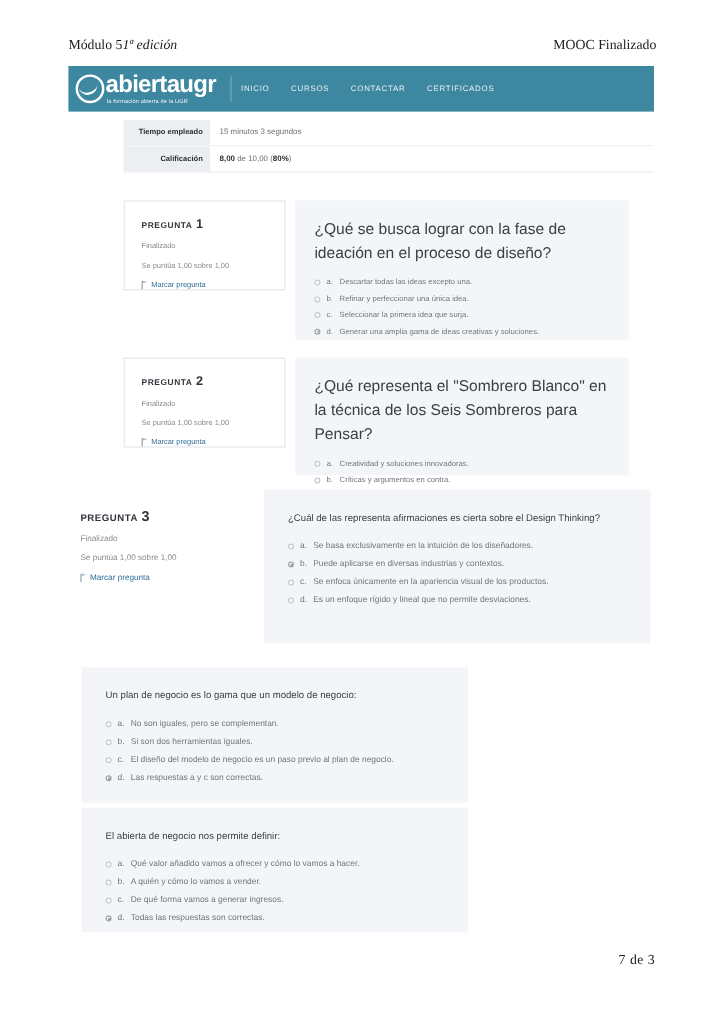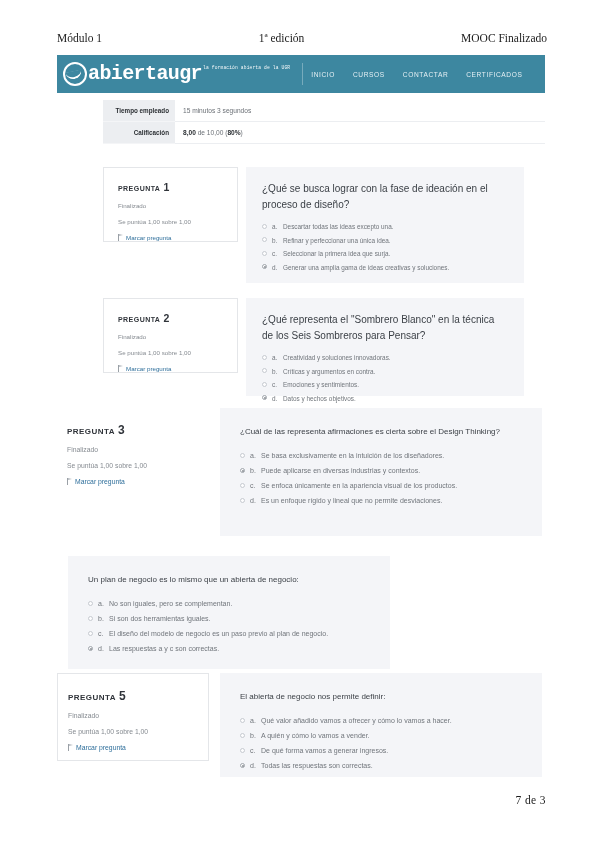--- a/index.html
+++ b/index.html
@@ -24,21 +24,21 @@
     height: 18px;
     display: flex;
     align-items: baseline;
     font-family: "Liberation Serif", serif;
     font-size: 11.5px;
     color: #1b1b1b;
   }
   .page-head .ph-left { flex: 0 0 auto; }
   .page-head .ph-center {
     flex: 1 1 auto;
-    text-align: center;
+    font-style: italic;
   }
   .page-head .ph-right { flex: 0 0 auto; }
 
   .page-foot {
     position: absolute;
     bottom: 42px;
     right: 53px;
     font-family: "Liberation Serif", serif;
     font-size: 11.5px;
     color: #1b1b1b;
@@ -75,21 +75,21 @@
   }
   .logo-mark::after {
     content: "";
     position: absolute;
     left: 1px; top: 7px;
     width: 16px; height: 6px;
     border-bottom: 2.6px solid #ffffff;
     border-radius: 0 0 10px 10px;
     transform: rotate(-12deg);
   }
-  .logo-text-block { display: flex; flex-direction: row; line-height: 1; font-family: Liberation Mono, monospace; }
+  .logo-text-block { display: flex; flex-direction: column; line-height: 1; }
   .logo-word {
     font-size: 20px;
     font-weight: bold;
     color: #ffffff;
     letter-spacing: -0.6px;
   }
   .logo-tag {
     font-size: 4.6px;
     color: #ffffff;
     letter-spacing: .15px;
@@ -197,21 +197,21 @@
     color: #2f6f9b;
     text-decoration: none;
   }
 
   .qbody {
     background: #f4f5f8;
     box-sizing: border-box;
     padding: 14px 16px 13px 16px;
   }
   .q-text {
-    font-size: 10px;
+    font-size: 13px;
     color: #3a3f45;
     line-height: 1.55;
     margin-bottom: 11px;
     max-width: 260px;
   }
   .q-opts { display: flex; flex-direction: column; gap: 6.5px; }
   .q-opt {
     display: flex;
     align-items: flex-start;
     font-size: 6.4px;
@@ -241,21 +241,21 @@
     flex: 0 0 auto;
     width: 11px;
     color: #70757b;
   }
   .opt-text { flex: 1 1 auto; }
 </style>
 </head>
 <body>
 
 <div class="page-head">
-  <span class="ph-left">Módulo 1</span>
+  <span class="ph-left">Módulo 5</span>
   <span class="ph-center">1ª edición</span>
   <span class="ph-right">MOOC Finalizado</span>
 </div>
 
 <div class="sitebar">
   <div class="logo-wrap">
     <span class="logo-mark"></span>
     <span class="logo-text-block">
       <span class="logo-word">abiertaugr</span>
       <span class="logo-tag">la formación abierta de la UGR</span>
@@ -387,21 +387,21 @@
           <span class="radio"></span>
           <span class="opt-letter">d.</span>
           <span class="opt-text">Es un enfoque rígido y lineal que no permite desviaciones.</span>
         </label>
     </div>
   </div>
 </div>
 
 <div class="qblock" style="top:556px; left:57px;">
   <div class="qbody" style="width:322px; height:113px; margin-left:11px; padding:18px 18px 16px 20px;">
-    <div class="q-text" style="font-size:8px; max-width:290px; margin-bottom:14px;">Un plan de negocio es lo mismo que un abierta de negocio:</div>
+    <div class="q-text" style="font-size:8px; max-width:290px; margin-bottom:14px;">Un plan de negocio es lo gama que un modelo de negocio:</div>
     <div class="q-opts" style="gap:8px;">
       <label class="q-opt" style="font-size:7px;">
           <span class="radio"></span>
           <span class="opt-letter">a.</span>
           <span class="opt-text">No son iguales, pero se complementan.</span>
         </label>
       <label class="q-opt" style="font-size:7px;">
           <span class="radio"></span>
           <span class="opt-letter">b.</span>
           <span class="opt-text">Si son dos herramientas iguales.</span>
@@ -414,29 +414,20 @@
       <label class="q-opt sel" style="font-size:7px;">
           <span class="radio"></span>
           <span class="opt-letter">d.</span>
           <span class="opt-text">Las respuestas a y c son correctas.</span>
         </label>
     </div>
   </div>
 </div>
 
 <div class="qblock" style="top:673px; left:57px;">
-  <div class="qinfo" style="width:152px; height:88px; padding:15px 12px 14px 10px;">
-    <div class="q-title" style="font-size:8px;"><span>PREGUNTA</span><span class="q-num" style="font-size:12px;">5</span></div>
-    <div class="q-meta" style="font-size:6.8px;">Finalizado</div>
-    <div class="q-meta" style="font-size:6.8px;">Se puntúa 1,00 sobre 1,00</div>
-    <div class="q-flagrow">
-      <span class="flag-icon"></span>
-      <a class="q-flag" style="font-size:6.8px;">Marcar pregunta</a>
-    </div>
-  </div>
   <div class="qbody" style="width:322px; height:104px; margin-left:11px; padding:18px 18px 16px 20px;">
     <div class="q-text" style="font-size:8px; max-width:290px; margin-bottom:14px;">El abierta de negocio nos permite definir:</div>
     <div class="q-opts" style="gap:8px;">
       <label class="q-opt" style="font-size:7px;">
           <span class="radio"></span>
           <span class="opt-letter">a.</span>
           <span class="opt-text">Qué valor añadido vamos a ofrecer y cómo lo vamos a hacer.</span>
         </label>
       <label class="q-opt" style="font-size:7px;">
           <span class="radio"></span>

